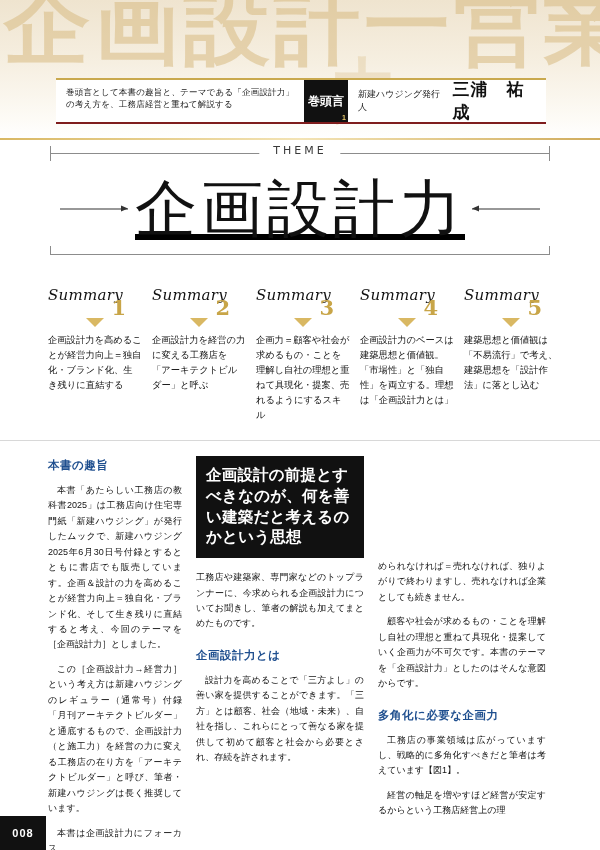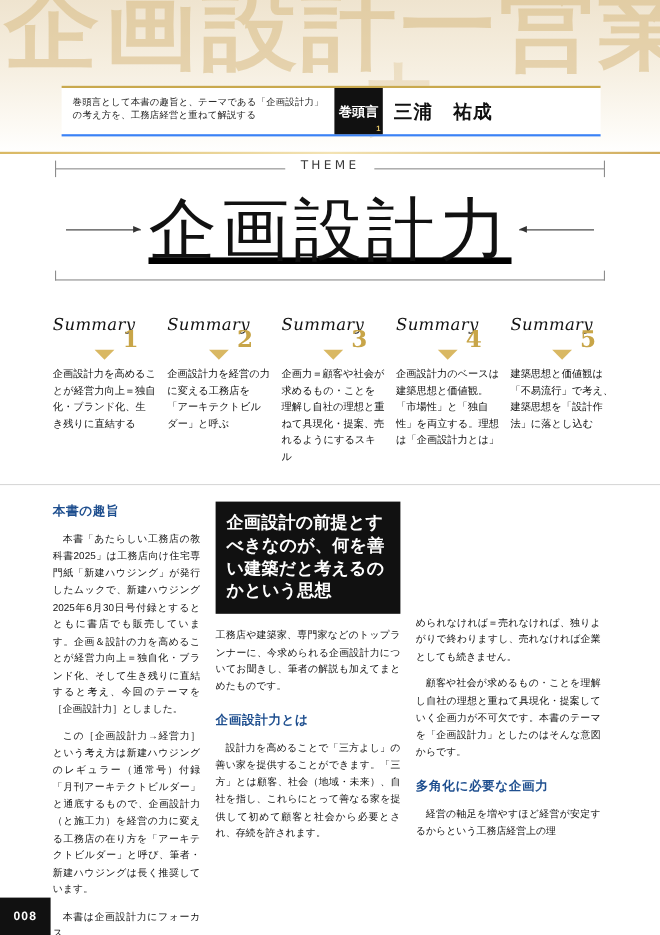--- a/index.html
+++ b/index.html
@@ -47,21 +47,21 @@
     background: linear-gradient(90deg,#d9b863,#f0dca6,#c9a martin);
     background: linear-gradient(90deg,#d9b863 0%, #f3e3b4 50%, #d0ac5c 100%);
   }
 
   
   .masthead {
     position: absolute; left: 56px; top: 78px; width: 490px; height: 46px;
     display: flex; align-items: stretch;
     background: #ffffff;
     border-top: 2px solid #c9a94e;
-    border-bottom: 2px solid #3b82f6;
+    border-bottom: 2px solid #7f1d1d;
   }
   .masthead-left {
     flex: 0 0 248px;
     padding: 6px 8px 4px 10px;
     font-size: 8.5px; line-height: 1.45; color: #1a1a1a;
     letter-spacing: .2px;
   }
   .kantougen {
     flex: 0 0 44px;
     background: #111111;
@@ -235,20 +235,21 @@
   <div class="gold-rule"></div>
   <div class="edge-left"></div>
 
   <div class="masthead">
     <div class="masthead-left">巻頭言として本書の趣旨と、テーマである「企画設計力」の考え方を、工務店経営と重ねて解説する</div>
     <div class="kantougen">
       <div class="k-inner">巻頭言</div>
       <div class="k-num">1</div>
     </div>
     <div class="masthead-right">
+      <span class="publisher-label">新建ハウジング発行人</span>
       <span class="publisher-name">三浦　祐成</span>
     </div>
   </div>
 
   <div class="theme-wrap">
     <div class="theme-bar">
       <div class="line"></div>
       <div class="cap-l"></div>
       <div class="cap-r"></div>
       <div class="theme-label">THEME</div>
@@ -328,20 +329,21 @@
       <div class="para no-ind">工務店や建築家、専門家などのトップランナーに、今求められる企画設計力についてお聞きし、筆者の解説も加えてまとめたものです。</div>
       <div class="sec-head blue2">企画設計力とは</div>
       <div class="para">設計力を高めることで「三方よし」の善い家を提供することができます。「三方」とは顧客、社会（地域・未来）、自社を指し、これらにとって善なる家を提供して初めて顧客と社会から必要とされ、存続を許されます。</div>
     </div>
 
     <div class="col col-3">
       <div class="headline-spacer"></div>
       <div class="para no-ind">められなければ＝売れなければ、独りよがりで終わりますし、売れなければ企業としても続きません。</div>
       <div class="para">顧客や社会が求めるもの・ことを理解し自社の理想と重ねて具現化・提案していく企画力が不可欠です。本書のテーマを「企画設計力」としたのはそんな意図からです。</div>
       <div class="sec-head blue2">多角化に必要な企画力</div>
+      <div class="para">工務店の事業領域は広がっていますし、戦略的に多角化すべきだと筆者は考えています【図1】。</div>
       <div class="para">経営の軸足を増やすほど経営が安定するからという工務店経営上の理</div>
     </div>
 
   </div>
 
   <div class="folio">008</div>
 
 </div>
 
 </body></html>

